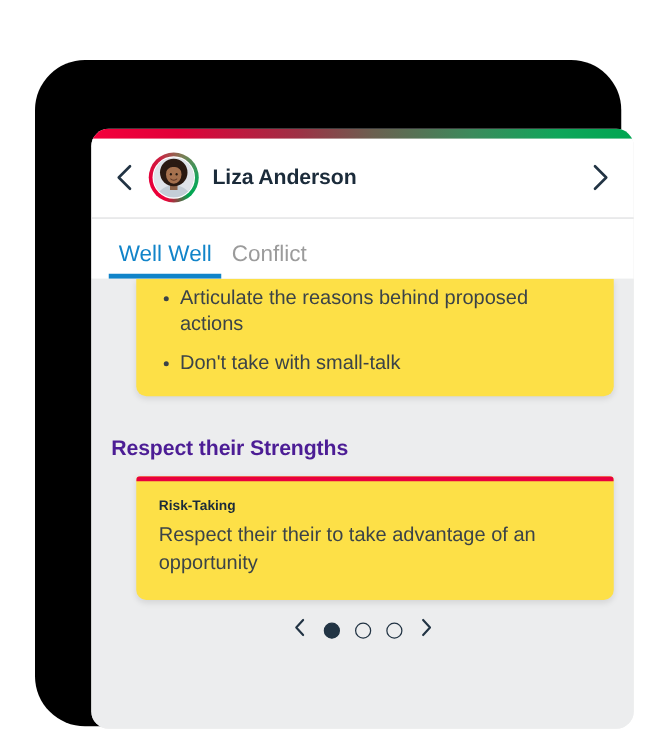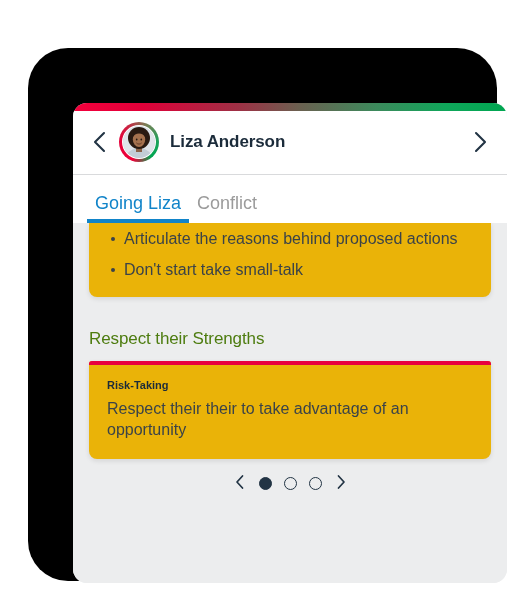--- a/index.html
+++ b/index.html
@@ -148,24 +148,25 @@
   .content {
     flex: 1 1 auto;
     background: #ecedee;
     overflow: hidden;
     padding: 0 16px;
     box-sizing: border-box;
     position: relative;
   }
 
   .card {
-    background: #eab308;
+    background: #fde047;
     border-radius: 8px;
     box-shadow: 0 2px 5px rgba(0,0,0,0.10);
     box-sizing: border-box;
+    margin-left: 20px;
   }
 
   
   .card-clipped {
     margin-top: 0;
     border-radius: 0 0 8px 8px;
     padding: 6px 18px 16px 18px;
   }
 
   ul.bullets {
@@ -187,22 +188,22 @@
     left: -13px;
     top: 8px;
     width: 4px;
     height: 4px;
     border-radius: 50%;
     background: #3b4348;
   }
 
   .section-title {
     font-size: 17px;
-    font-weight: normal;
-    color: #4d7c0f;
+    font-weight: bold;
+    color: #4c1d95;
     margin: 32px 0 12px 0;
     letter-spacing: -0.1px;
   }
 
   .card-accent {
     border-radius: 3px 3px 8px 8px;
     overflow: hidden;
   }
   .accent-bar {
     height: 4px;
@@ -304,33 +305,33 @@
           <span>
             <svg width="16" height="24" viewBox="0 0 16 24">
               <polyline points="4,3 13,12 4,21" fill="none" stroke="#223444" stroke-width="2.1" stroke-linecap="round" stroke-linejoin="round"></polyline>
             </svg>
           </span>
         </div>
       </div>
 
       <div class="tabs">
         <div class="tab active">
-          <span>Going Liza</span>
+          <span>Well Well</span>
         </div>
         <div class="tab">
           <span>Conflict</span>
         </div>
       </div>
 
       <div class="content">
 
         <div class="card card-clipped">
           <ul class="bullets">
             <li>Articulate the reasons behind proposed actions</li>
-            <li>Don't start take small-talk</li>
+            <li>Don't take with small-talk</li>
           </ul>
         </div>
 
         <div class="section-title">Respect their Strengths</div>
 
         <div class="card card-accent">
           <div class="accent-bar"></div>
           <div class="card-body">
             <div class="card-heading">Risk-Taking</div>
             <p class="card-text">Respect their their to take advantage of an opportunity</p>

